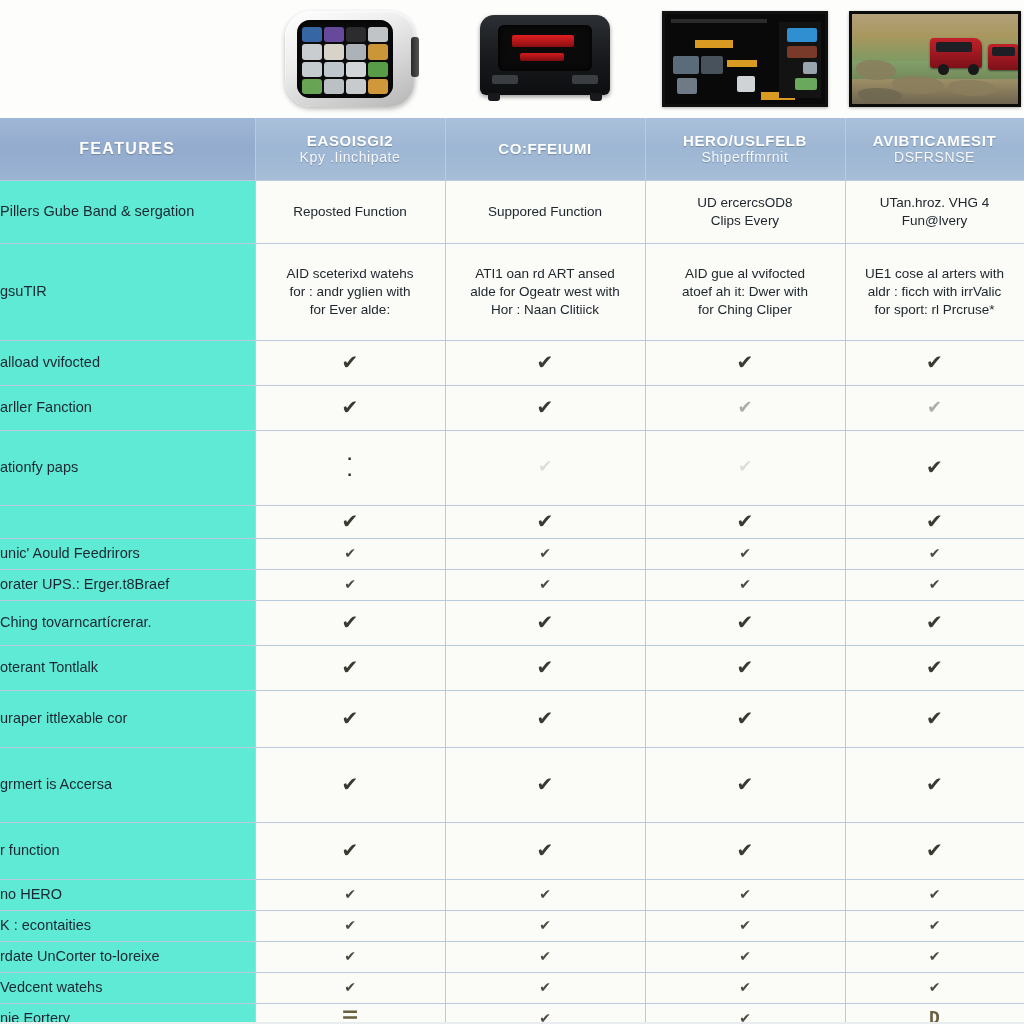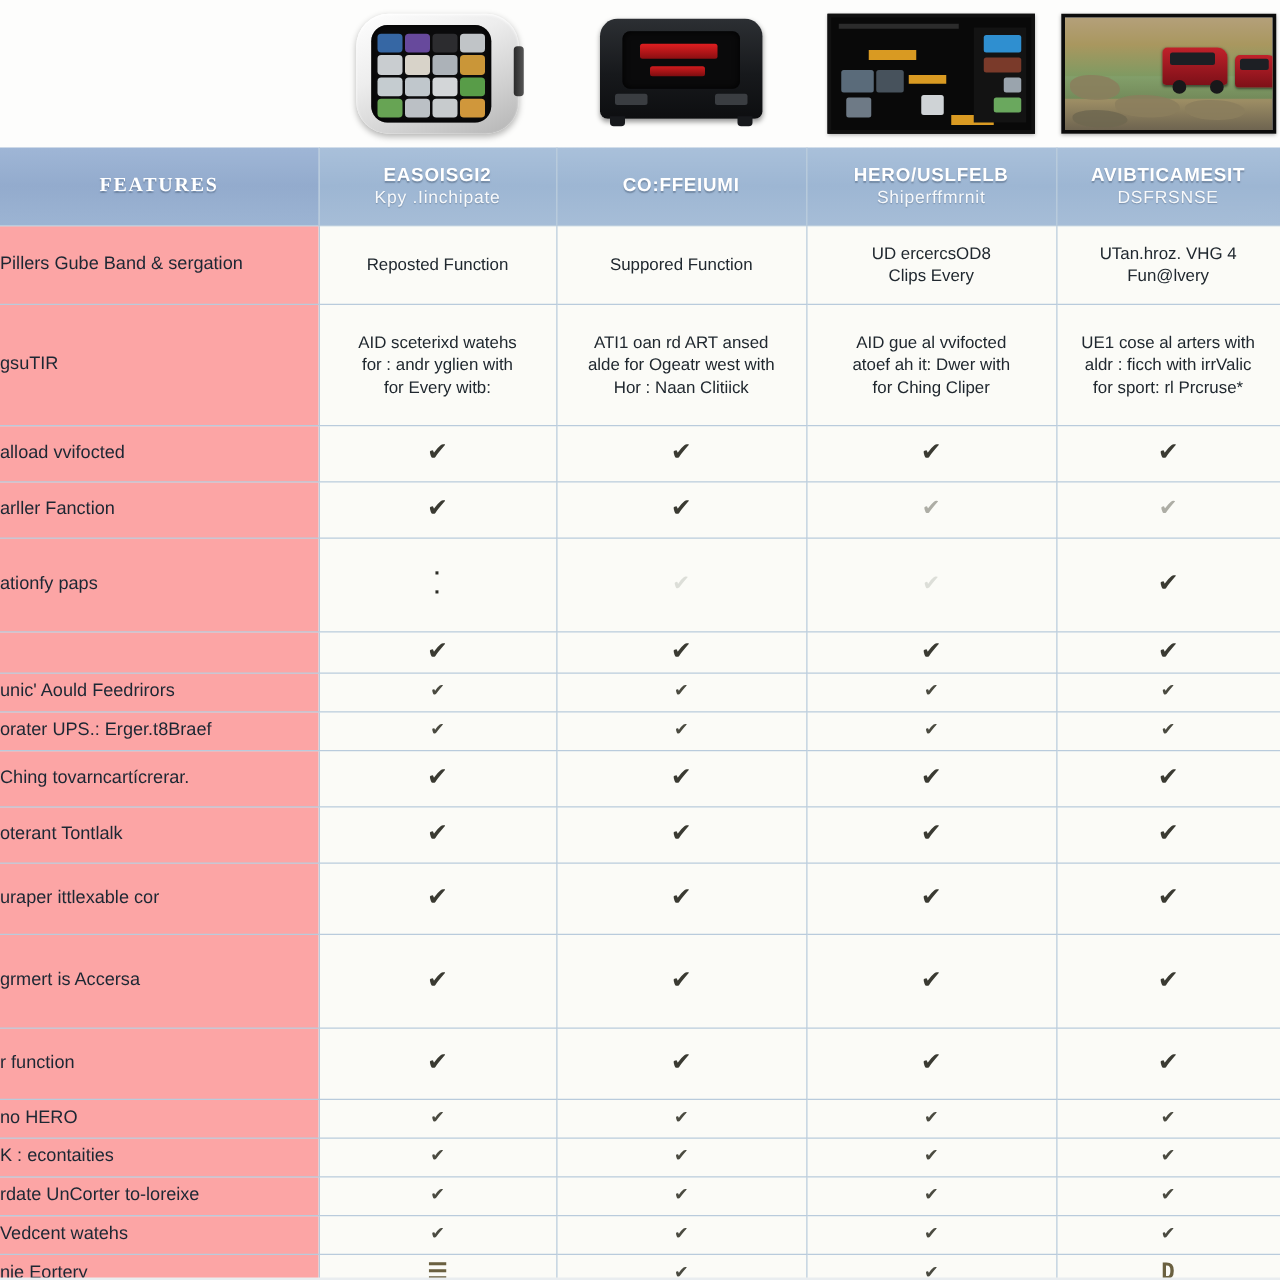--- a/index.html
+++ b/index.html
@@ -108,26 +108,26 @@
     background:linear-gradient(180deg,#a9c0da 0%,#9db6d3 50%,#a6bdd7 100%);
     color:#ffffff;
     font-size:15px;font-weight:bold;letter-spacing:.6px;
     text-align:center;height:62px;
     text-shadow:0 1px 1px rgba(80,100,125,.55);
     padding:4px 8px;
     line-height:1.12;
   }
   thead th.feature-head{
     background:linear-gradient(180deg,#9fb6d6 0%,#93abcd 50%,#9cb4d3 100%);
-    font-size:16px;letter-spacing:1.4px;font-family:Liberation Serif, serif;
+    font-size:16px;letter-spacing:1.4px;
   }
   thead th .h-sub{display:block;font-size:14px;font-weight:normal;opacity:.92;}
 
   td.feature-cell{
-    background:#fca5a5;
+    background:#5eead4;
     color:#1c2733;
     font-size:14.5px;
     text-align:left;
     padding:4px 10px 4px 6px;
     line-height:1.2;
   }
   td.data-cell{
     background:#fbfbf7;
     text-align:center;
     color:#20282f;
@@ -290,21 +290,21 @@
           <td class="data-cell text">
             <span class="sub">UTan.hroz. VHG 4</span>
             <span class="sub">Fun@lvery</span>
           </td>
         </tr>
         <tr class="r-xtall">
           <td class="feature-cell">gsuTIR</td>
           <td class="data-cell text">
             <span class="sub">AID sceterixd watehs</span>
             <span class="sub">for : andr yglien with</span>
-            <span class="sub">for Every witb:</span>
+            <span class="sub">for Ever alde:</span>
           </td>
           <td class="data-cell text">
             <span class="sub">ATI1 oan rd ART ansed</span>
             <span class="sub">alde for Ogeatr west with</span>
             <span class="sub">Hor : Naan Clitiick</span>
           </td>
           <td class="data-cell text">
             <span class="sub">AID gue al vvifocted</span>
             <span class="sub">atoef ah it: Dwer with</span>
             <span class="sub">for Ching Cliper</span>

